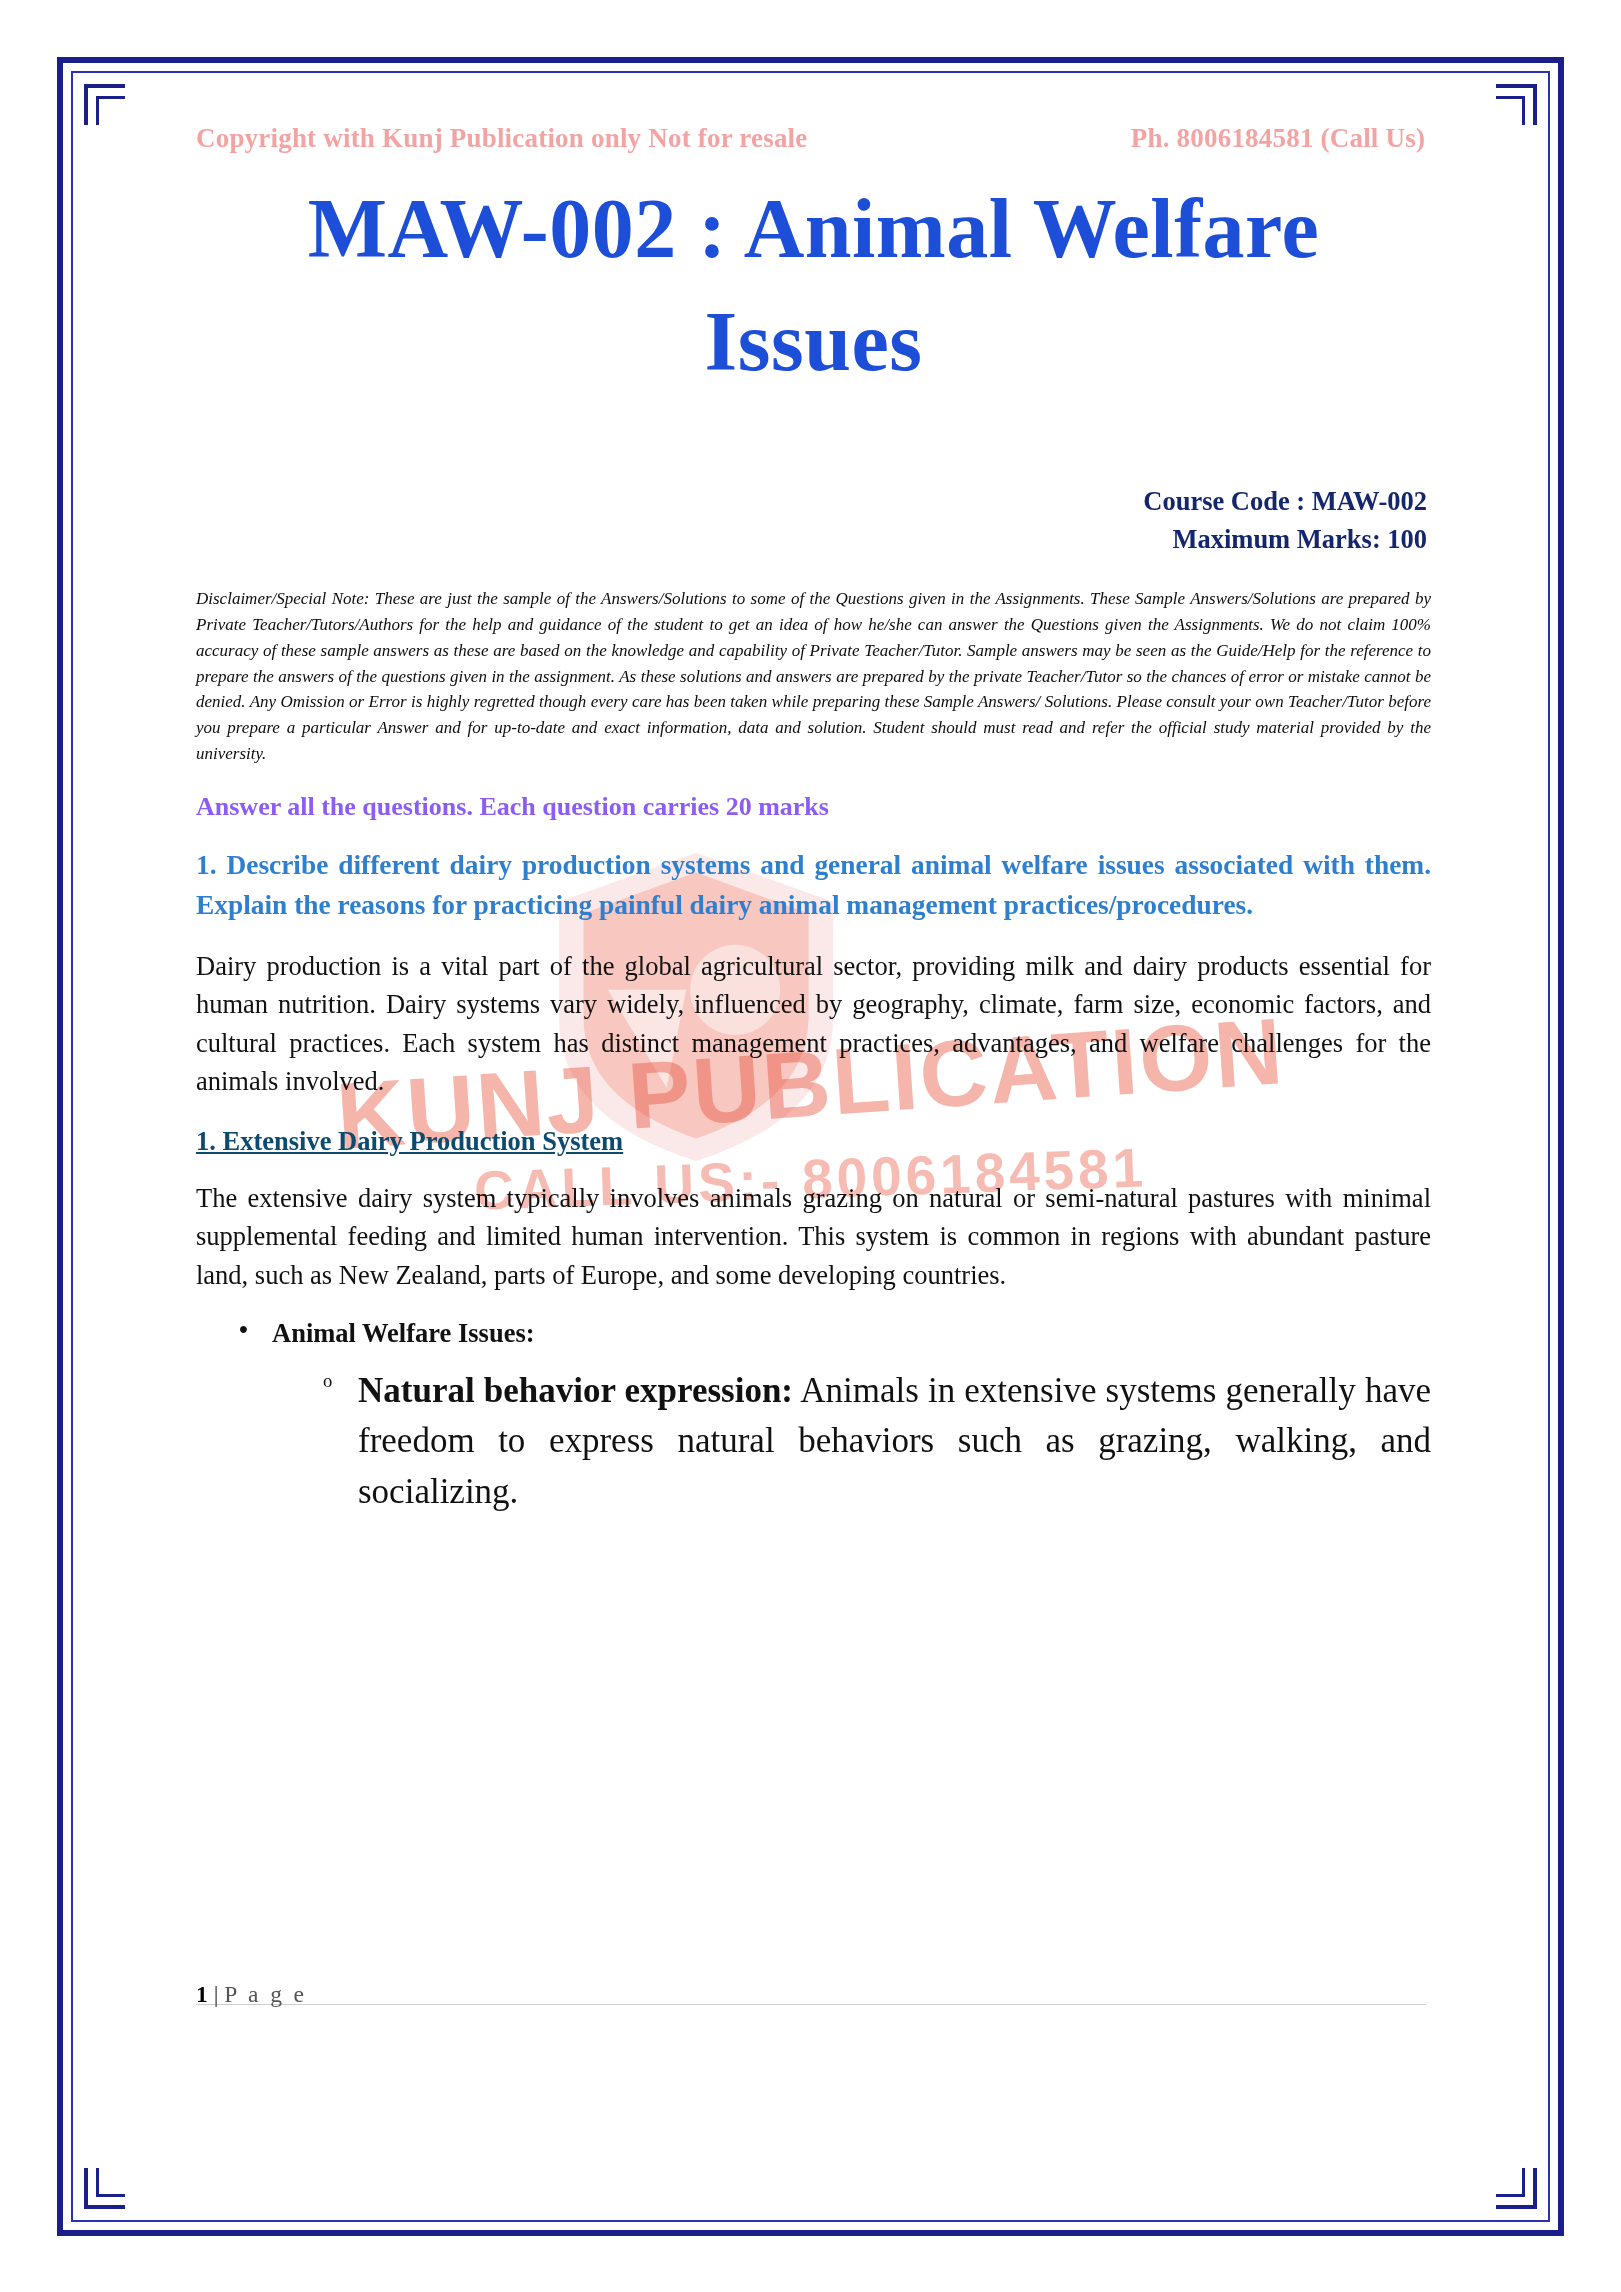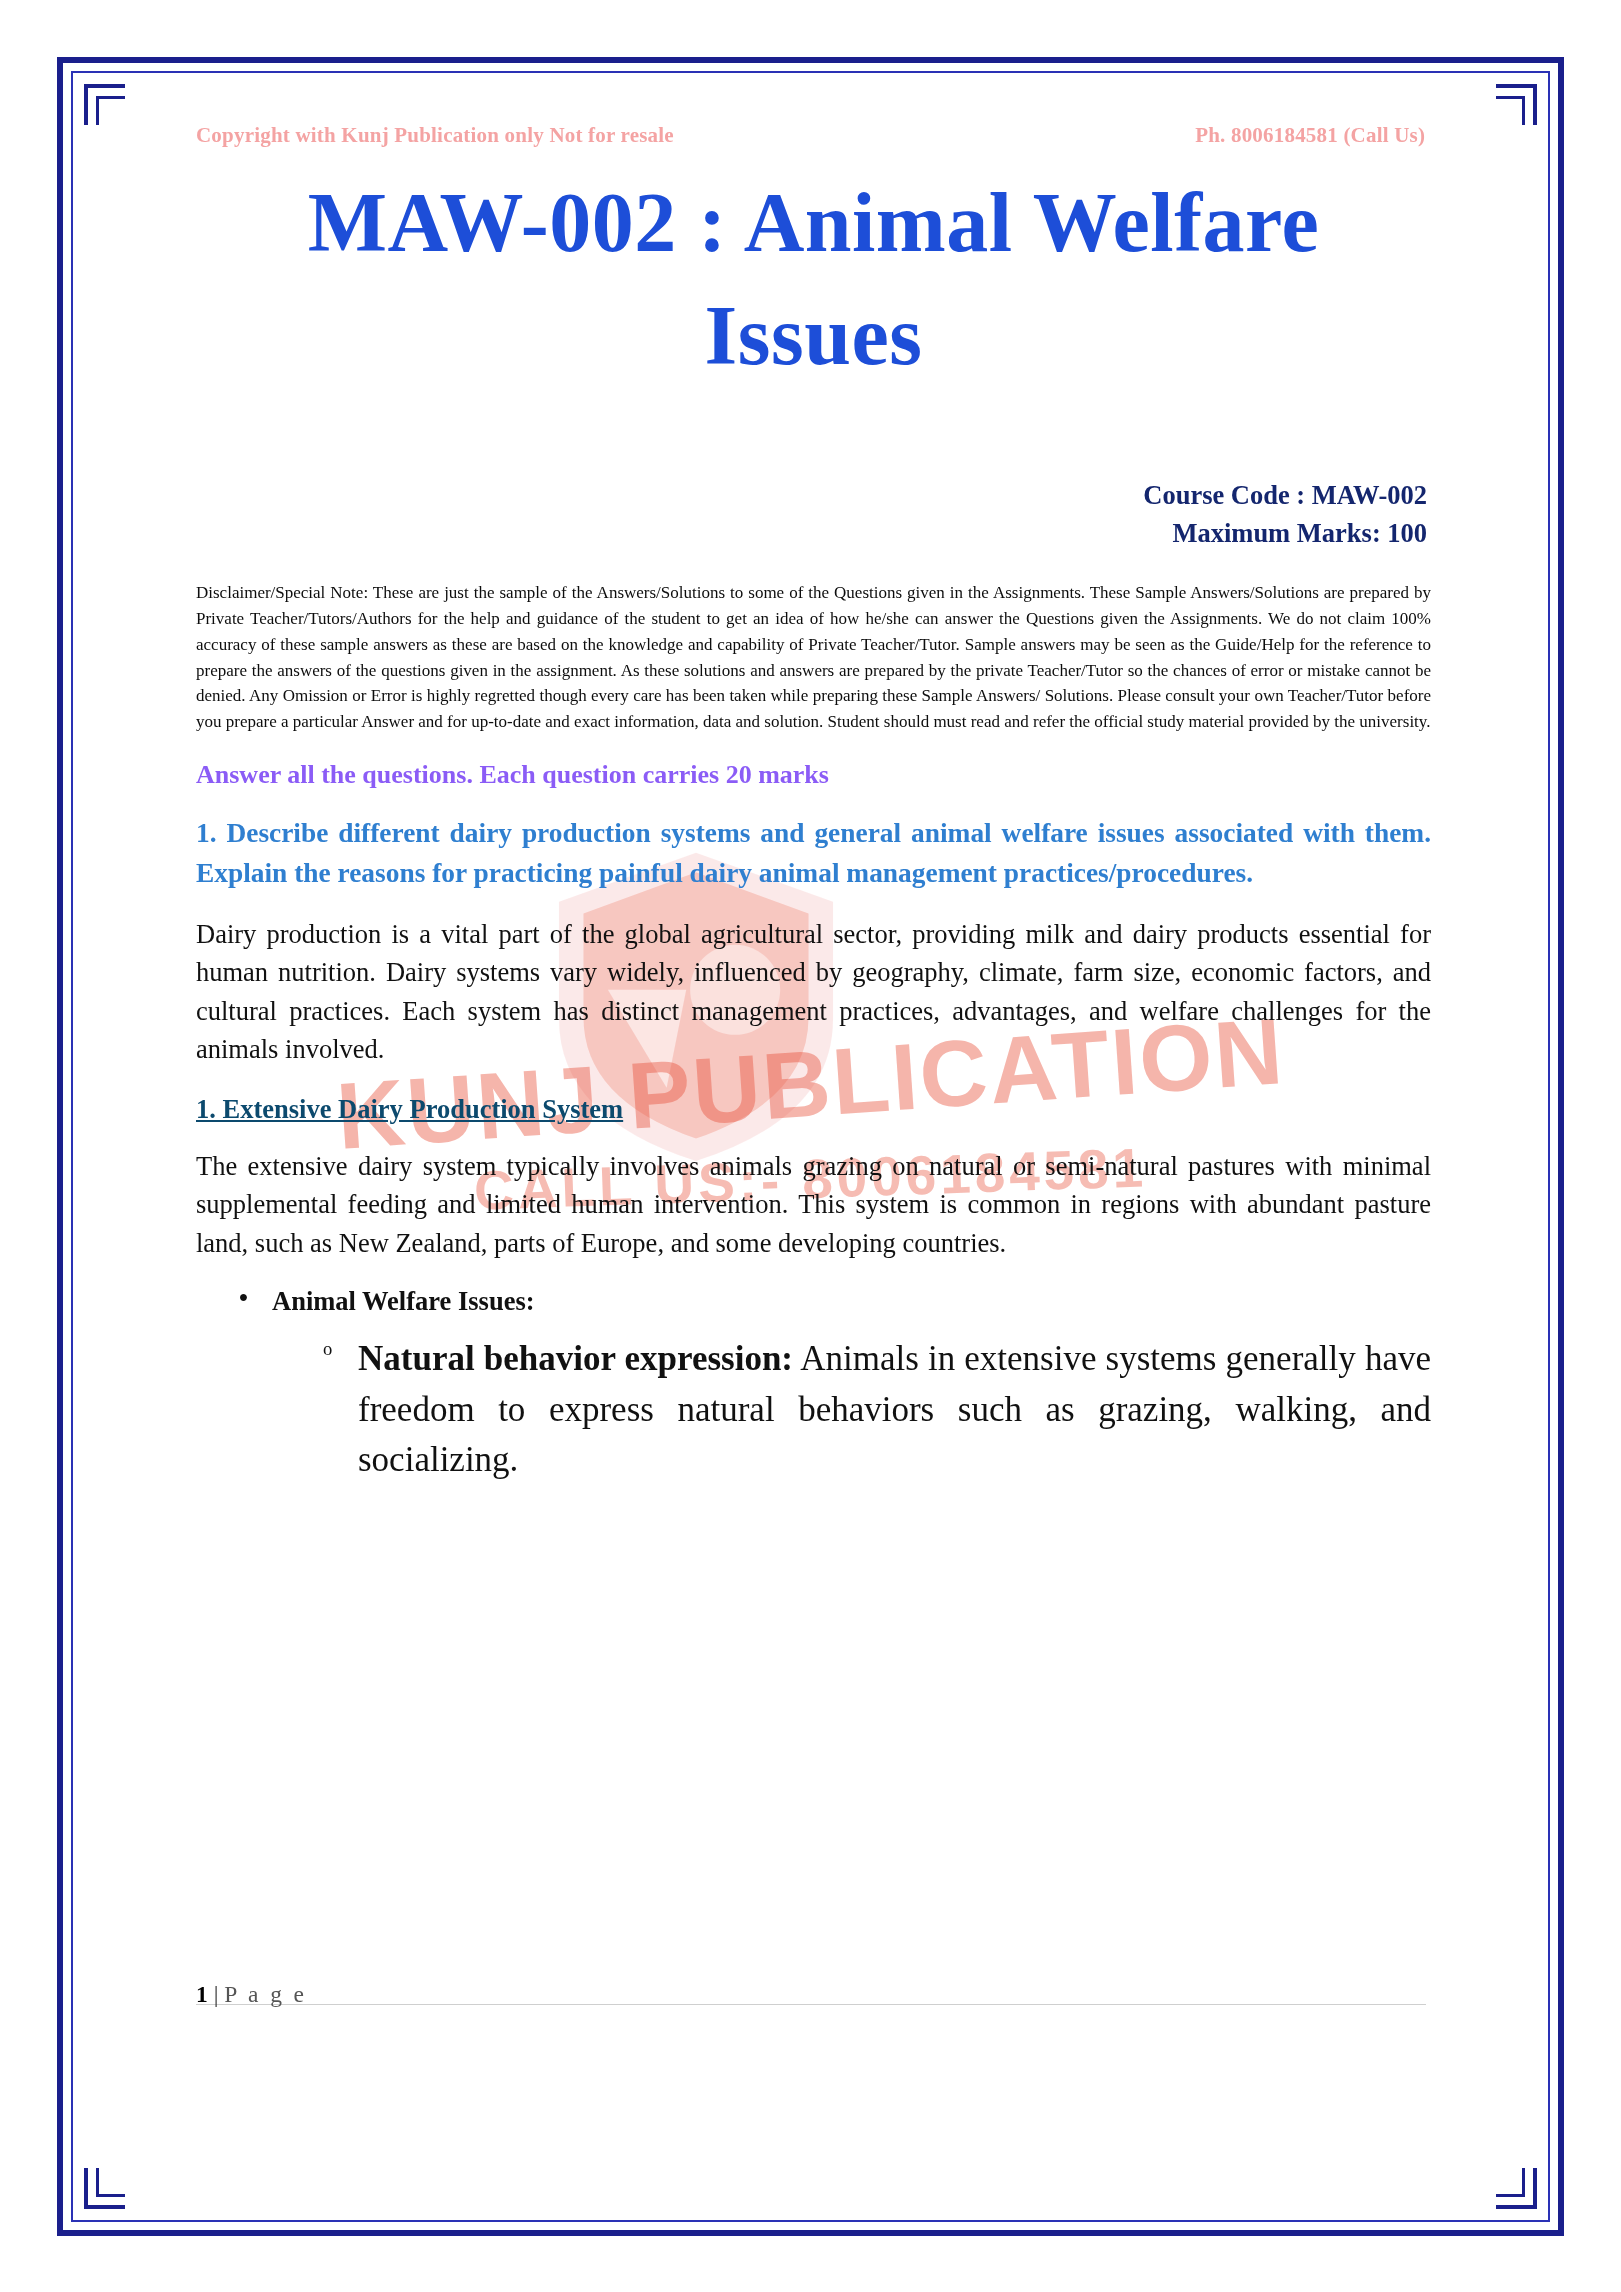--- a/index.html
+++ b/index.html
@@ -118,21 +118,21 @@
     top: 123px;
     width: 1235px;
     z-index: 3;
   }
 
   .header-line {
     display: flex;
     justify-content: space-between;
     color: #f4a3a3;
     font-weight: bold;
-    font-size: 21px;
+    font-size: 27px;
     letter-spacing: 0.2px;
     margin-bottom: 5.9px;
     text-align: right;
   }
   .header-line .right { padding-right: 5.9px; margin-left: 40px; }
 
   .doc-title {
     text-align: center;
     color: #1d4ed8;
     font-weight: bold;
@@ -149,20 +149,21 @@
     font-size: 26.5px;
     line-height: 1.42;
     margin-top: 85px;
     padding-right: 3.9px;
   }
 
   .disclaimer {
     margin-top: 27.4px;
     font-size: 17px;
     line-height: 1.52;
+    font-style: italic;
     text-align: justify;
     color: #0d0d0d;
   }
 
   .answer-note {
     margin-top: 25.5px;
     color: #8b5cf6;
     font-weight: bold;
     font-size: 26px;
   }

